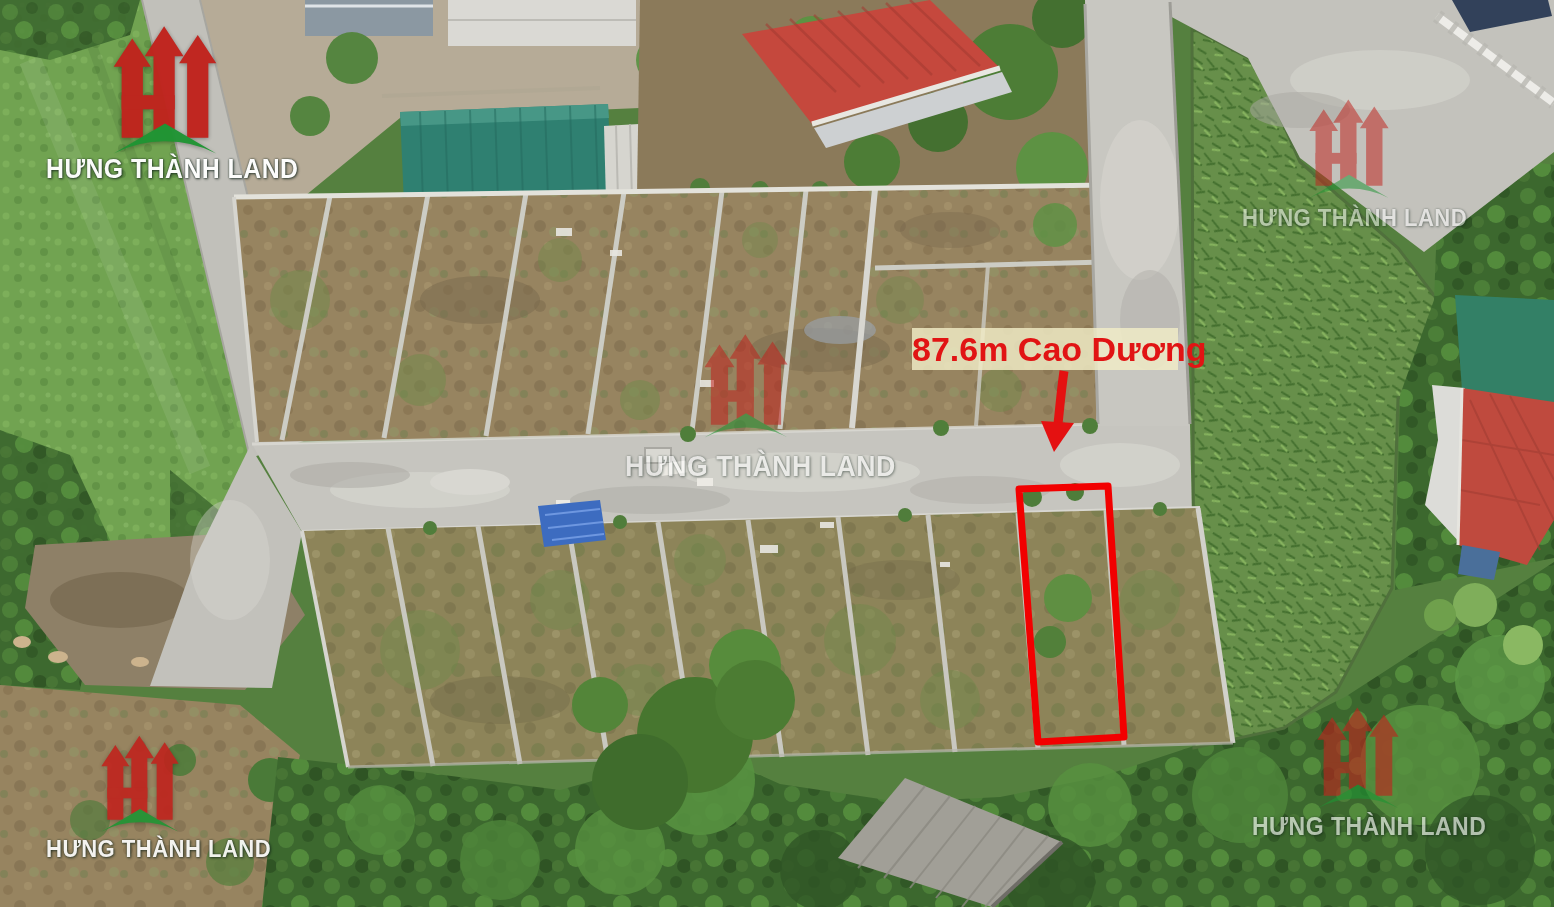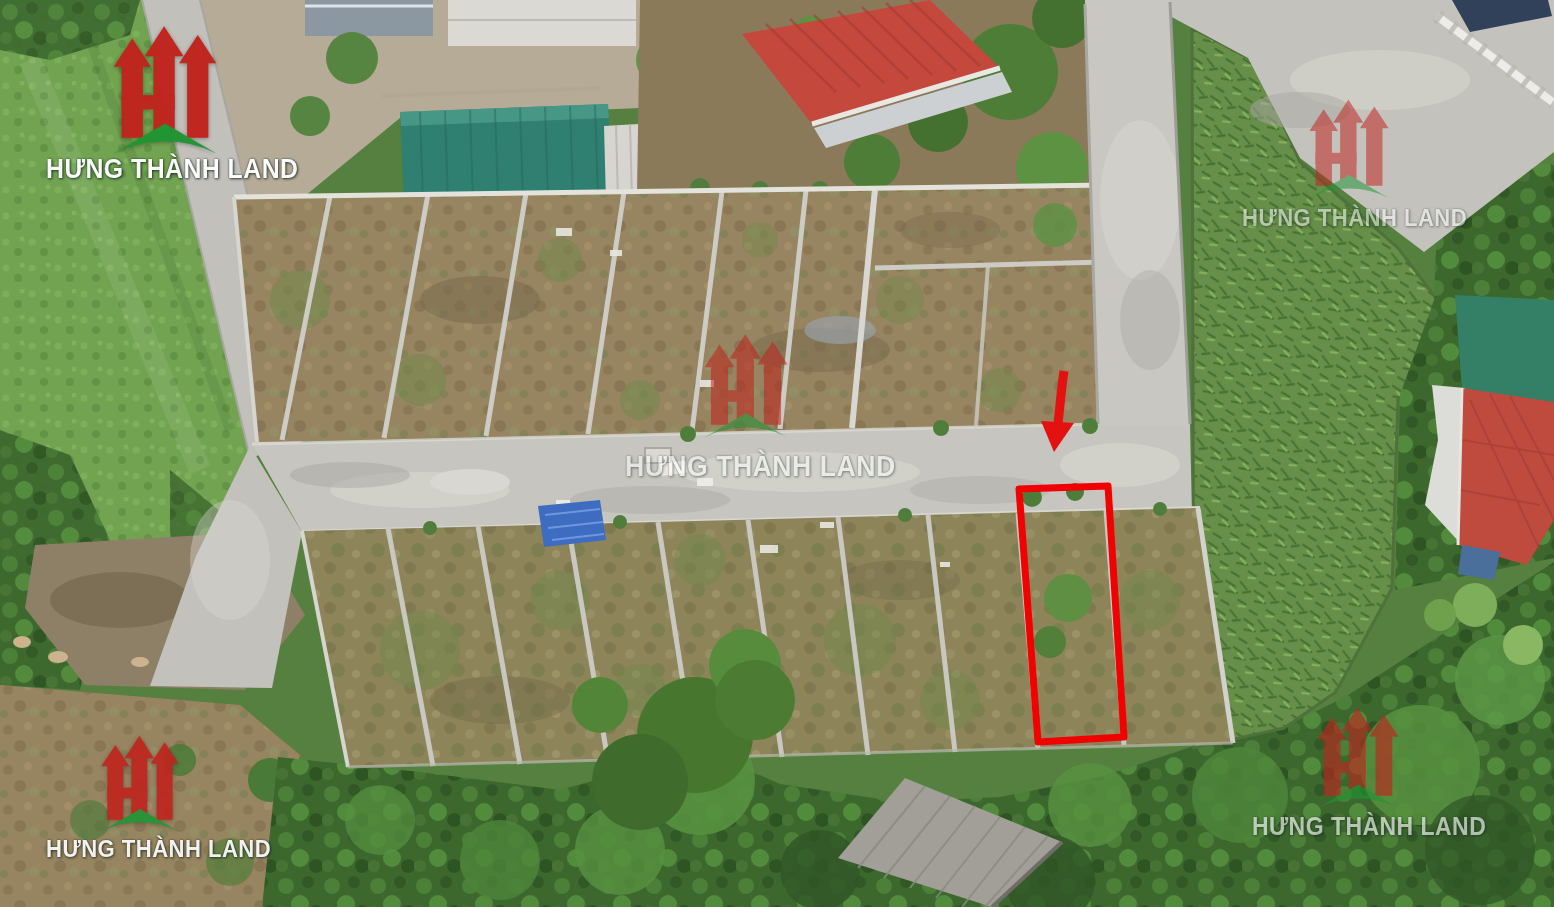--- a/index.html
+++ b/index.html
@@ -365,20 +365,21 @@
   </svg>
 
   <svg class="overlay" viewBox="0 0 1554 907">
     <polygon points="1019,489 1108,486 1124,737 1038,742" fill="none" stroke="#f20000" stroke-width="7" stroke-linejoin="round"></polygon>
     <g fill="#e41111">
       <path d="M1064,371 C1061,392 1060,406 1058,424" fill="none" stroke="#e41111" stroke-width="9"></path>
       <polygon points="1041,421 1074,423 1054,452"></polygon>
     </g>
   </svg>
 
+  <div class="annot-label">87.6m Cao Dương</div>
 
   <div class="wm wm-tl">
     <svg class="wm-logo" viewBox="0 0 120 165">
         <use href="#htlogo"></use>
       </svg>
     <div class="wm-text">HƯNG THÀNH LAND</div>
   </div>
   <div class="wm wm-tr">
     <svg class="wm-logo" viewBox="0 0 120 165">
         <use href="#htlogo"></use>

